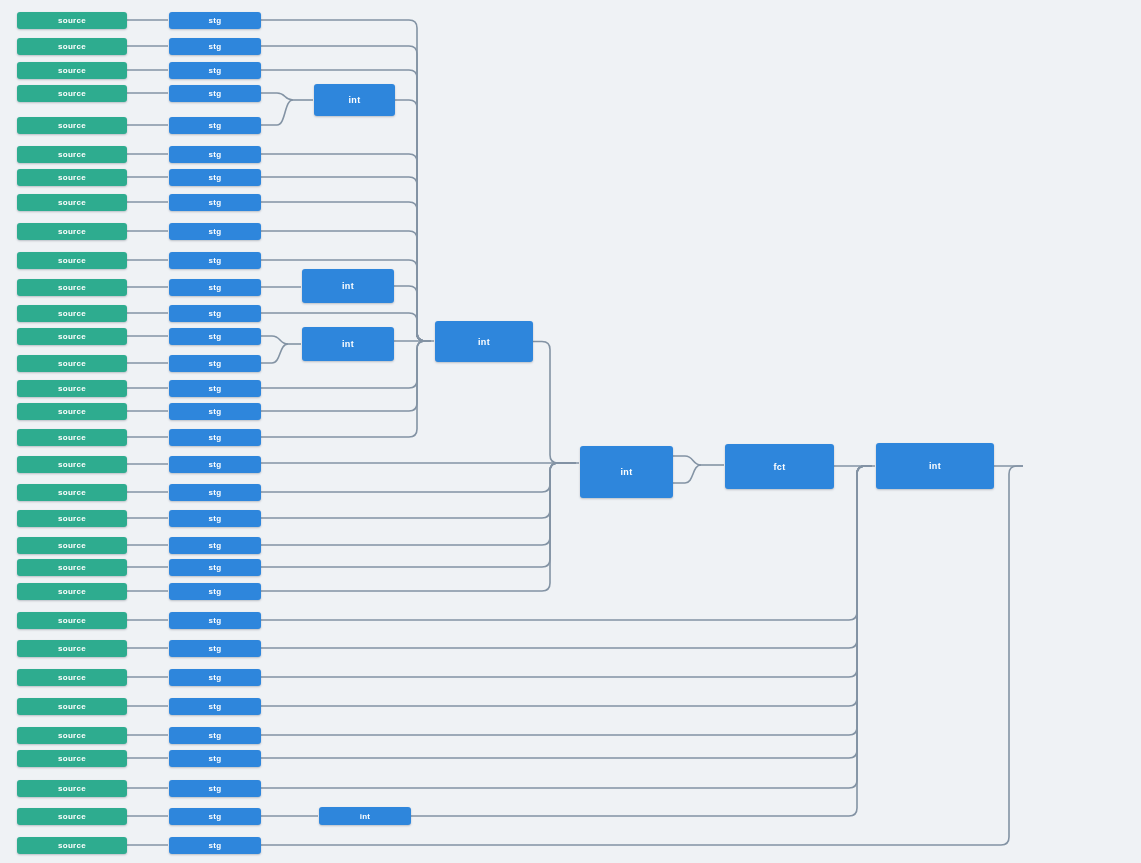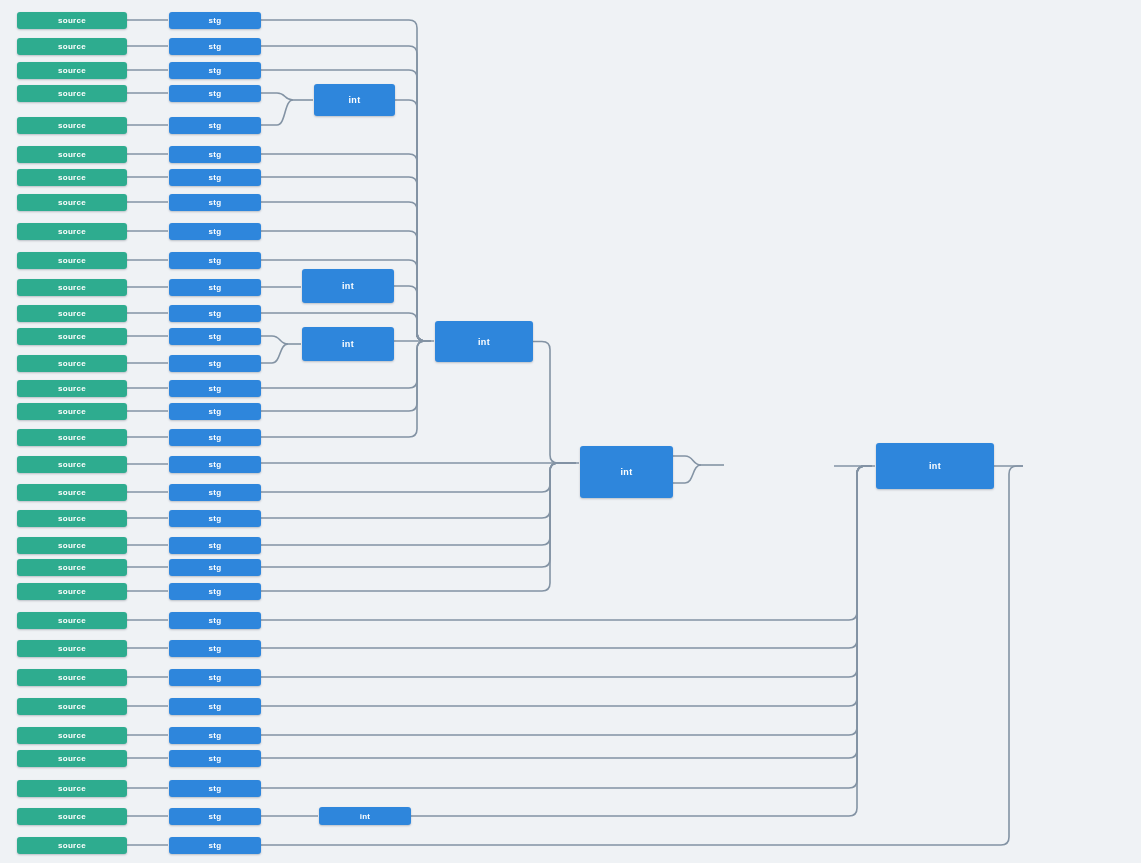--- a/index.html
+++ b/index.html
@@ -171,16 +171,17 @@
     <div class="node model" style="left: 169px; top: 779.5px; width: 92px; height: 17px; font-size: 8px; background: rgb(46, 134, 220); color: rgb(255, 255, 255);">stg</div>
     <div class="node source" style="left: 17px; top: 807.5px; width: 110px; height: 17px; font-size: 8px; background: rgb(46, 172, 143); color: rgb(255, 255, 255);">source</div>
     <div class="node model" style="left: 169px; top: 807.5px; width: 92px; height: 17px; font-size: 8px; background: rgb(46, 134, 220); color: rgb(255, 255, 255);">stg</div>
     <div class="node source" style="left: 17px; top: 836.5px; width: 110px; height: 17px; font-size: 8px; background: rgb(46, 172, 143); color: rgb(255, 255, 255);">source</div>
     <div class="node model" style="left: 169px; top: 836.5px; width: 92px; height: 17px; font-size: 8px; background: rgb(46, 134, 220); color: rgb(255, 255, 255);">stg</div>
     <div class="node model" style="left: 314px; top: 84px; width: 81px; height: 32px; font-size: 9px; background: rgb(46, 134, 220); color: rgb(255, 255, 255);">int</div>
     <div class="node model" style="left: 302px; top: 269px; width: 92px; height: 34px; font-size: 9px; background: rgb(46, 134, 220); color: rgb(255, 255, 255);">int</div>
     <div class="node model" style="left: 302px; top: 327px; width: 92px; height: 34px; font-size: 9px; background: rgb(46, 134, 220); color: rgb(255, 255, 255);">int</div>
     <div class="node model" style="left: 435px; top: 321px; width: 98px; height: 41px; font-size: 9px; background: rgb(46, 134, 220); color: rgb(255, 255, 255);">int</div>
     <div class="node model" style="left: 580px; top: 446px; width: 93px; height: 52px; font-size: 9px; background: rgb(46, 134, 220); color: rgb(255, 255, 255);">int</div>
+    <div class="node model" style="left: 725px; top: 444px; width: 109px; height: 45px; font-size: 9px; background: rgb(46, 134, 220); color: rgb(255, 255, 255);">fct</div>
     <div class="node model" style="left: 876px; top: 443px; width: 118px; height: 46px; font-size: 9px; background: rgb(46, 134, 220); color: rgb(255, 255, 255);">int</div>
     <div class="node model" style="left: 1031px; top: 443px; width: 94px; height: 46px; font-size: 9px; background: rgb(46, 134, 220); color: rgb(255, 255, 255);">dim</div>
     <div class="node model" style="left: 319px; top: 807px; width: 92px; height: 18px; font-size: 8px; background: rgb(46, 134, 220); color: rgb(255, 255, 255);">int</div>
   </div>
 
 </body></html>

